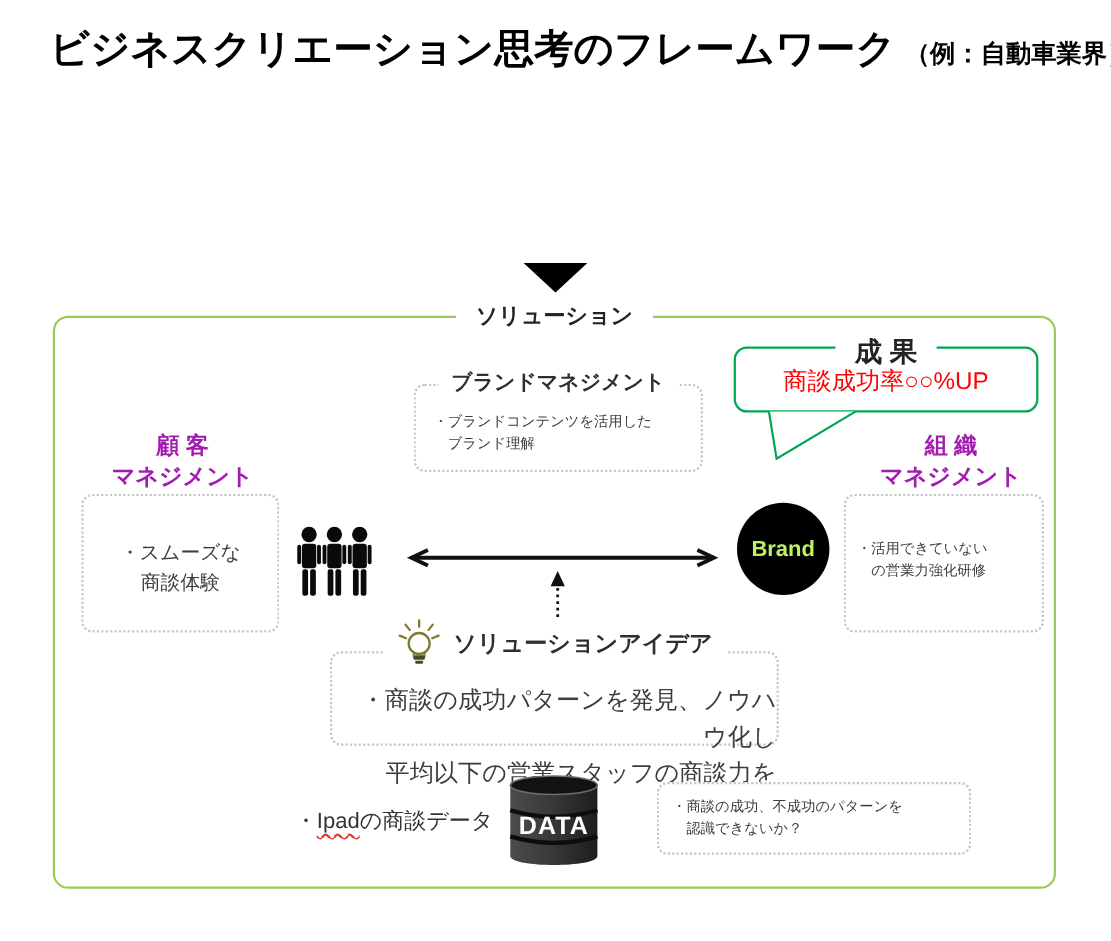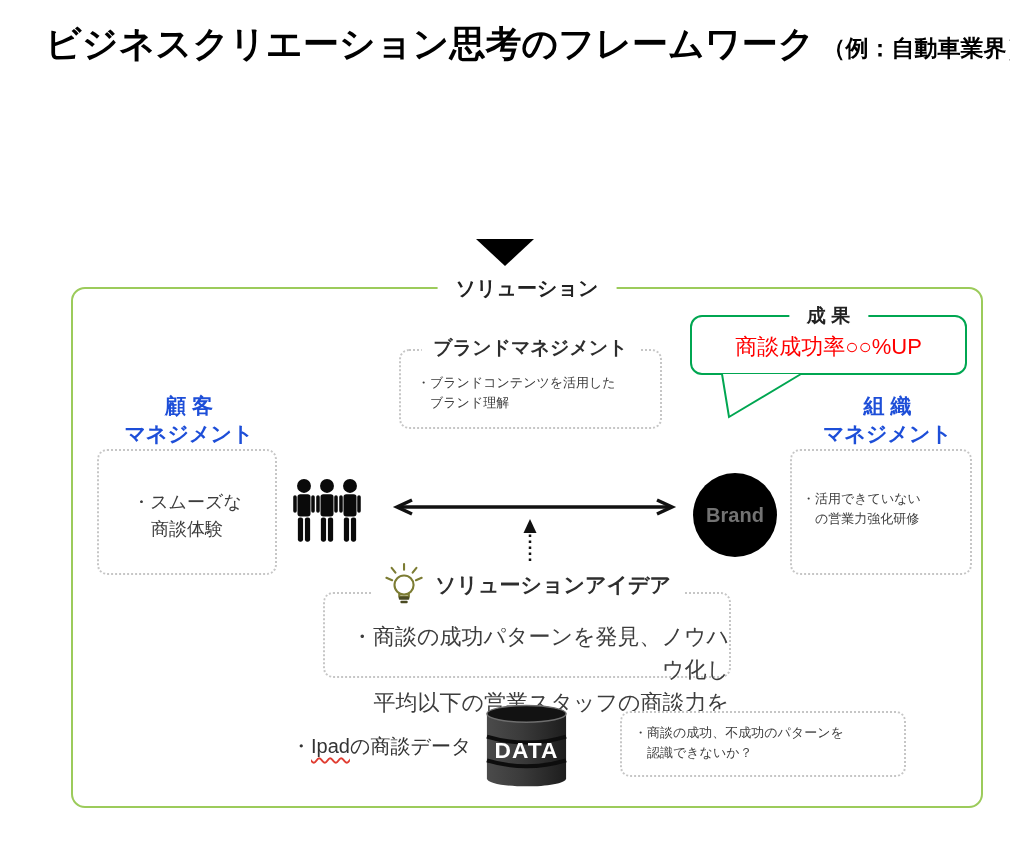--- a/index.html
+++ b/index.html
@@ -25,56 +25,56 @@
   .border-label{position:absolute;top:-14px;left:50%;transform:translateX(-50%);
     background:#fff;padding:0 18px;font-weight:bold;font-size:20px;color:#222;white-space:nowrap;line-height:1.3;}
 
   .challenge-box{left:46px;top:159px;width:919px;height:72px;}
   .challenge-text{position:absolute;left:0;right:0;top:0;bottom:0;display:flex;align-items:center;justify-content:center;
     font-size:26px;color:#3a3a3a;letter-spacing:1px;}
 
   .down-triangle{position:absolute;left:476px;top:239px;width:0;height:0;
     border-left:29px solid transparent;border-right:29px solid transparent;border-top:27px solid #000;}
 
-  .solution-box{left:48px;top:287px;width:912px;height:521px;border-radius:14px;margin-left:23px;}
+  .solution-box{left:48px;top:287px;width:912px;height:521px;border-radius:14px;}
 
   
   .result-bubble{position:absolute;left:617px;top:26px;width:277px;height:60px;
     border:2px solid var(--bubble-green);border-radius:12px;background:#fff;}
-  .result-bubble .border-label{top:-13px;font-size:19px;}
+  .result-bubble .border-label{top:-13px;font-size:25px;}
   .result-text{position:absolute;inset:0;display:flex;align-items:center;justify-content:center;
     color:var(--result-red);font-size:22px;white-space:nowrap;padding-top:4px;}
   .bubble-tail{position:absolute;left:642px;top:84px;z-index:3;}
   .bubble-tail path{fill:#fff;stroke:var(--bubble-green);stroke-width:2;stroke-linejoin:miter;}
 
   
   .dotted-box{position:absolute;border:2px dotted var(--dotted-border);border-radius:10px;background:#fff;}
   .dotted-box .box-title{position:absolute;top:-16px;left:50%;transform:translateX(-50%);
     background:#fff;padding:0 12px;font-weight:bold;font-size:19px;color:#2e2e2e;white-space:nowrap;}
   .box-text{font-size:13px;color:var(--body-text);line-height:1.5;}
   .indent{padding-left:1em;}
 
   .brand-mgmt{left:326px;top:60px;width:263px;height:80px;}
   .brand-mgmt .box-text{padding:22px 0 0 16px;}
 
-  .side-title{position:absolute;text-align:center;font-weight:bold;font-size:21px;color:#1d4ed8;line-height:1.35;}
+  .side-title{position:absolute;text-align:center;font-weight:bold;font-size:21px;color:#a21caf;line-height:1.35;}
   .customer-title{left:16px;top:103px;width:200px;}
   .customer-box{left:24px;top:160px;width:180px;height:126px;}
   .customer-box .box-text{padding-top:38px;text-align:center;font-size:18px;}
   .org-title{left:712px;top:103px;width:205px;}
   .org-box{left:717px;top:160px;width:182px;height:126px;}
   .org-box .box-text{padding:38px 0 0 10px;}
 
   
   .people{position:absolute;left:218px;top:188px;display:flex;}
   .people svg{display:block;margin-right:-3px;}
   .double-arrow{position:absolute;left:314px;top:207px;}
   .double-arrow polyline,.double-arrow line{stroke:#111;stroke-width:3.5;fill:none;}
-  .brand-circle{position:absolute;left:620px;top:184px;width:84px;height:84px;border-radius:50%;
-    background:#000;color:#737373;display:flex;align-items:center;justify-content:center;
+  .brand-circle{position:absolute;left:620px;top:168px;width:84px;height:84px;border-radius:50%;
+    background:#000;color:#bef264;display:flex;align-items:center;justify-content:center;
     font-size:20px;font-weight:bold;}
   .dotted-arrow{position:absolute;left:449px;top:228px;}
   .dotted-arrow line{stroke:#111;stroke-width:2.5;stroke-dasharray:2.5 3.5;}
   .dotted-arrow polygon{fill:#111;}
 
   
   .idea-box{left:250px;top:303px;width:408px;height:86px;text-align:right;}
   .idea-label{position:absolute;top:-32px;left:50%;transform:translateX(-50%);
     background:#fff;padding:0 12px;display:flex;align-items:center;gap:10px;}
   .idea-label .label-text{font-weight:bold;font-size:21px;color:#2e2e2e;white-space:nowrap;}

